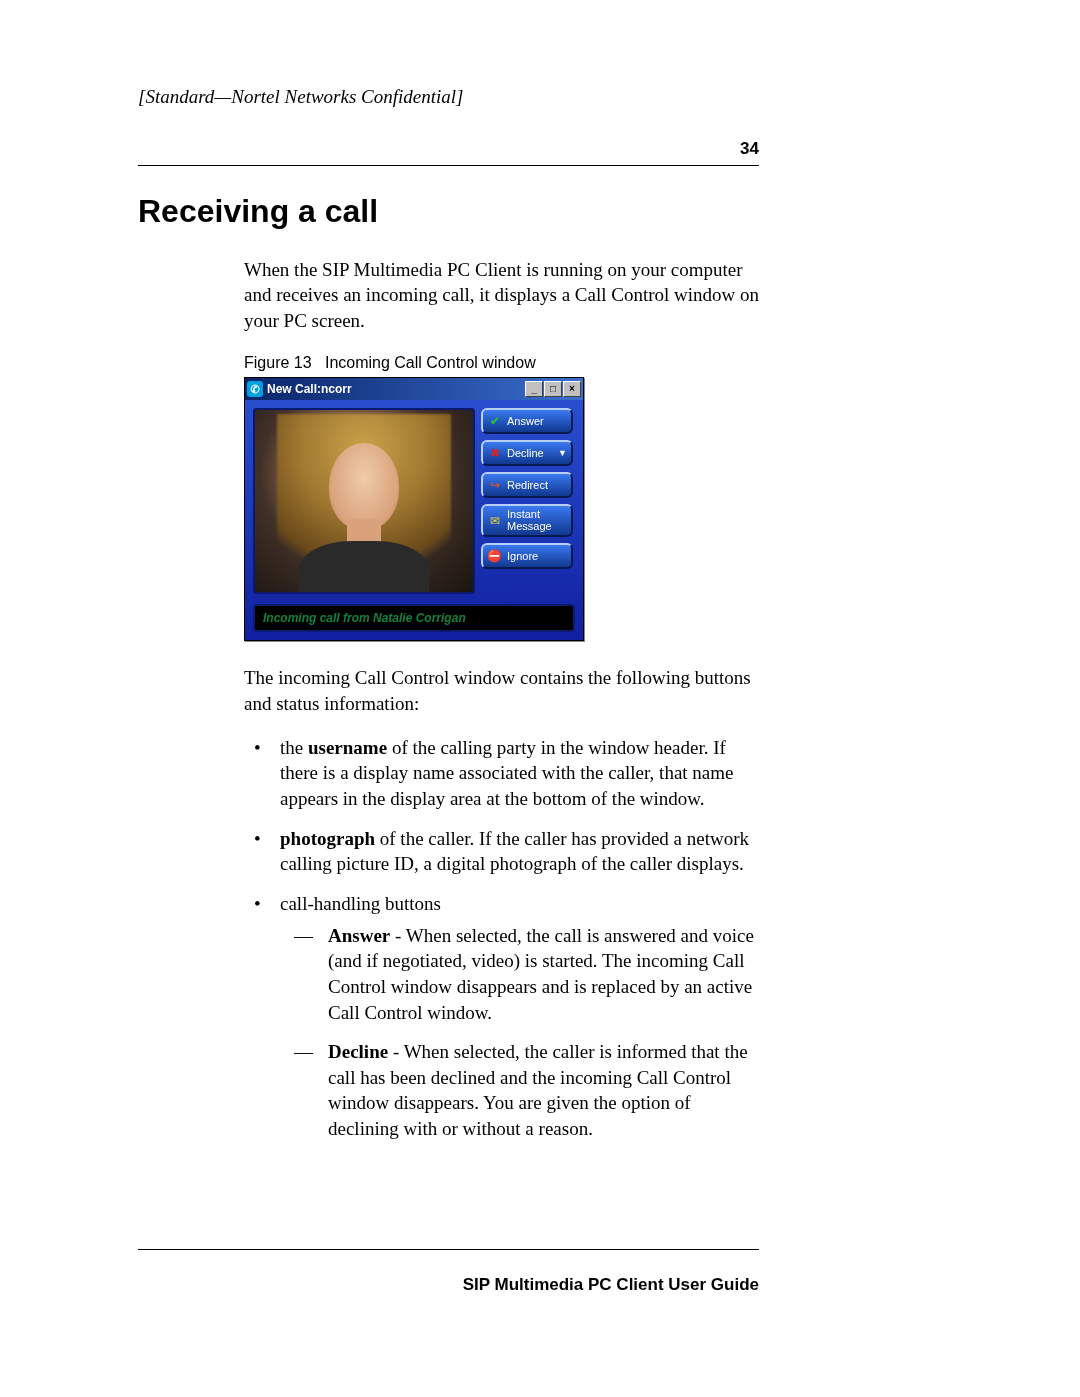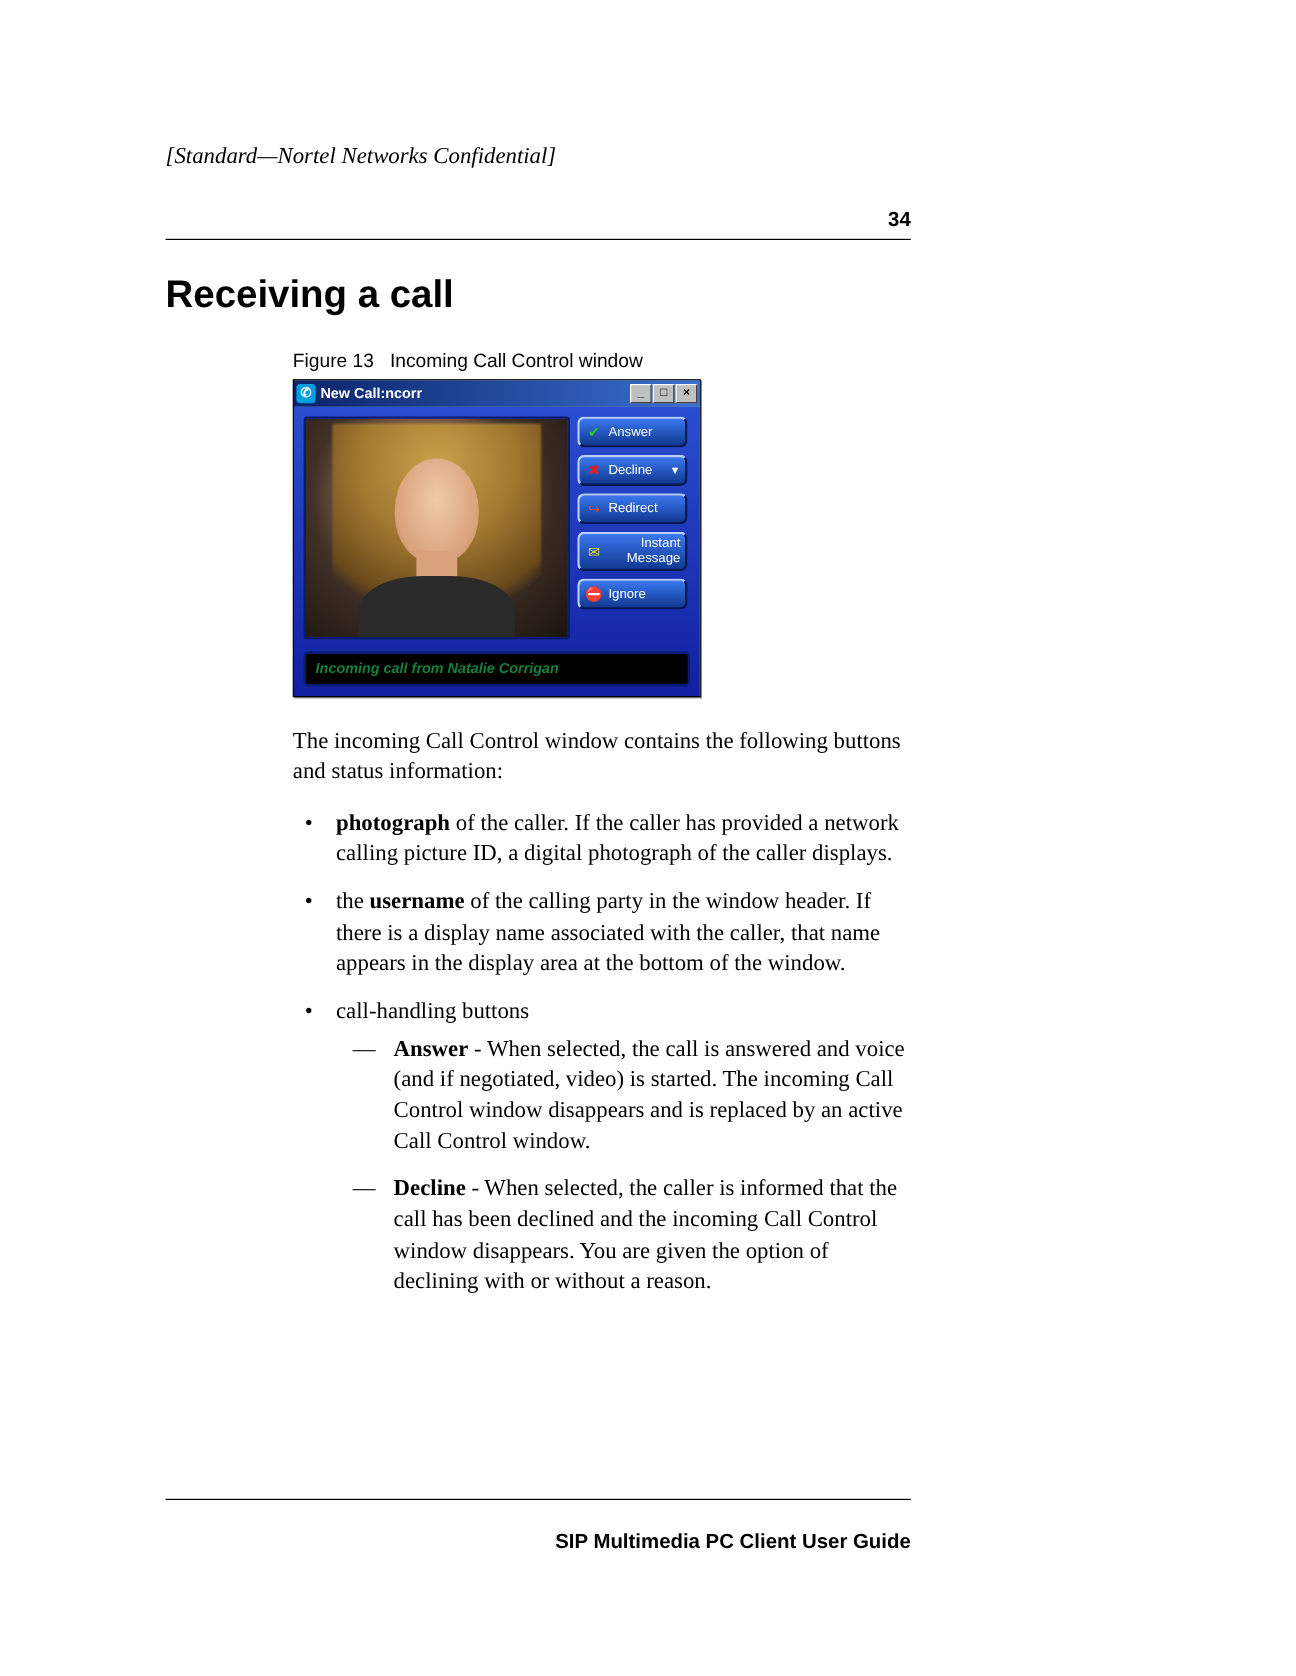--- a/index.html
+++ b/index.html
@@ -8,21 +8,21 @@
     background: #fff;
     font-family: "Times New Roman", Times, serif;
     color: #000;
     font-size: 19px;
     line-height: 1.35;
   }
   .page {
     width: 889px;
     height: 1397px;
     box-sizing: border-box;
-    padding: 118px 130px 0 138px;
+    padding: 84px 130px 0 138px;
     position: relative;
   }
   .header-line {
     font-style: italic;
     font-family: "Times New Roman", Times, serif;
     font-size: 19px;
     margin-bottom: 28px;
   }
   .page-number {
     text-align: right;
@@ -189,21 +189,21 @@
     box-sizing: border-box;
     line-height: 1.05;
   }
   .cbtn.two-line { flex-direction: row; }
   .cbtn .icon {
     width: 16px; height: 16px; flex-shrink: 0;
     display: flex; align-items: center; justify-content: center;
     font-size: 12px;
   }
   .cbtn .lbl { white-space: nowrap; }
-  .cbtn .lbl-multi { text-align: right; white-space: normal; }
+  .cbtn .lbl-multi { text-align: left; white-space: normal; }
   .cbtn .drop { margin-left: auto; font-size: 9px; }
   .ic-answer { color: #20d020; }
   .ic-decline { color: #e02020; }
   .ic-redirect { color: #f05020; }
   .ic-im { color: #f0d030; }
   .ic-ignore { color: #e02020; }
   .status-bar {
     margin-top: 10px;
     background: #000;
     border: 2px solid #0a1a70;
@@ -236,20 +236,21 @@
 <div class="page">
 
   <div class="header-line">[Standard—Nortel Networks Confidential]</div>
   <div class="page-number">34</div>
   <hr class="top-rule">
 
   <h1 class="section-title">Receiving a call</h1>
 
   <div class="body-indent">
 
+    <p class="para">When the SIP Multimedia PC Client is running on your computer and receives an incoming call, it displays a Call Control window on your PC screen.</p>
 
     <div class="figure-caption">
       <span class="fig-label">Figure 13</span>&nbsp;&nbsp;&nbsp;<span>Incoming Call Control window</span>
     </div>
 
     <div class="call-window">
       <div class="titlebar">
         <span class="t-icon">✆</span>
         <span class="t-title">New Call:ncorr</span>
         <span class="win-btns">
@@ -291,24 +292,24 @@
           </div>
         </div>
         <div class="status-bar">Incoming call from Natalie Corrigan</div>
       </div>
     </div>
 
     <p class="para">The incoming Call Control window contains the following buttons and status information:</p>
 
     <ul class="bullets">
       <li>
-        <span class="bold">photograph</span><span> of the caller. If the caller has provided a network calling picture ID, a digital photograph of the caller displays.</span>
+        <span>the </span><span class="bold">username</span><span> of the calling party in the window header. If there is a display name associated with the caller, that name appears in the display area at the bottom of the window.</span>
       </li>
       <li>
-        <span>the </span><span class="bold">username</span><span> of the calling party in the window header. If there is a display name associated with the caller, that name appears in the display area at the bottom of the window.</span>
+        <span class="bold">photograph</span><span> of the caller. If the caller has provided a network calling picture ID, a digital photograph of the caller displays.</span>
       </li>
       <li>
         <span>call-handling buttons</span>
         <ul class="dashes">
           <li>
             <span class="bold">Answer</span><span> - When selected, the call is answered and voice (and if negotiated, video) is started. The incoming Call Control window disappears and is replaced by an active Call Control window.</span>
           </li>
           <li>
             <span class="bold">Decline</span><span> - When selected, the caller is informed that the call has been declined and the incoming Call Control window disappears. You are given the option of declining with or without a reason.</span>
           </li>

